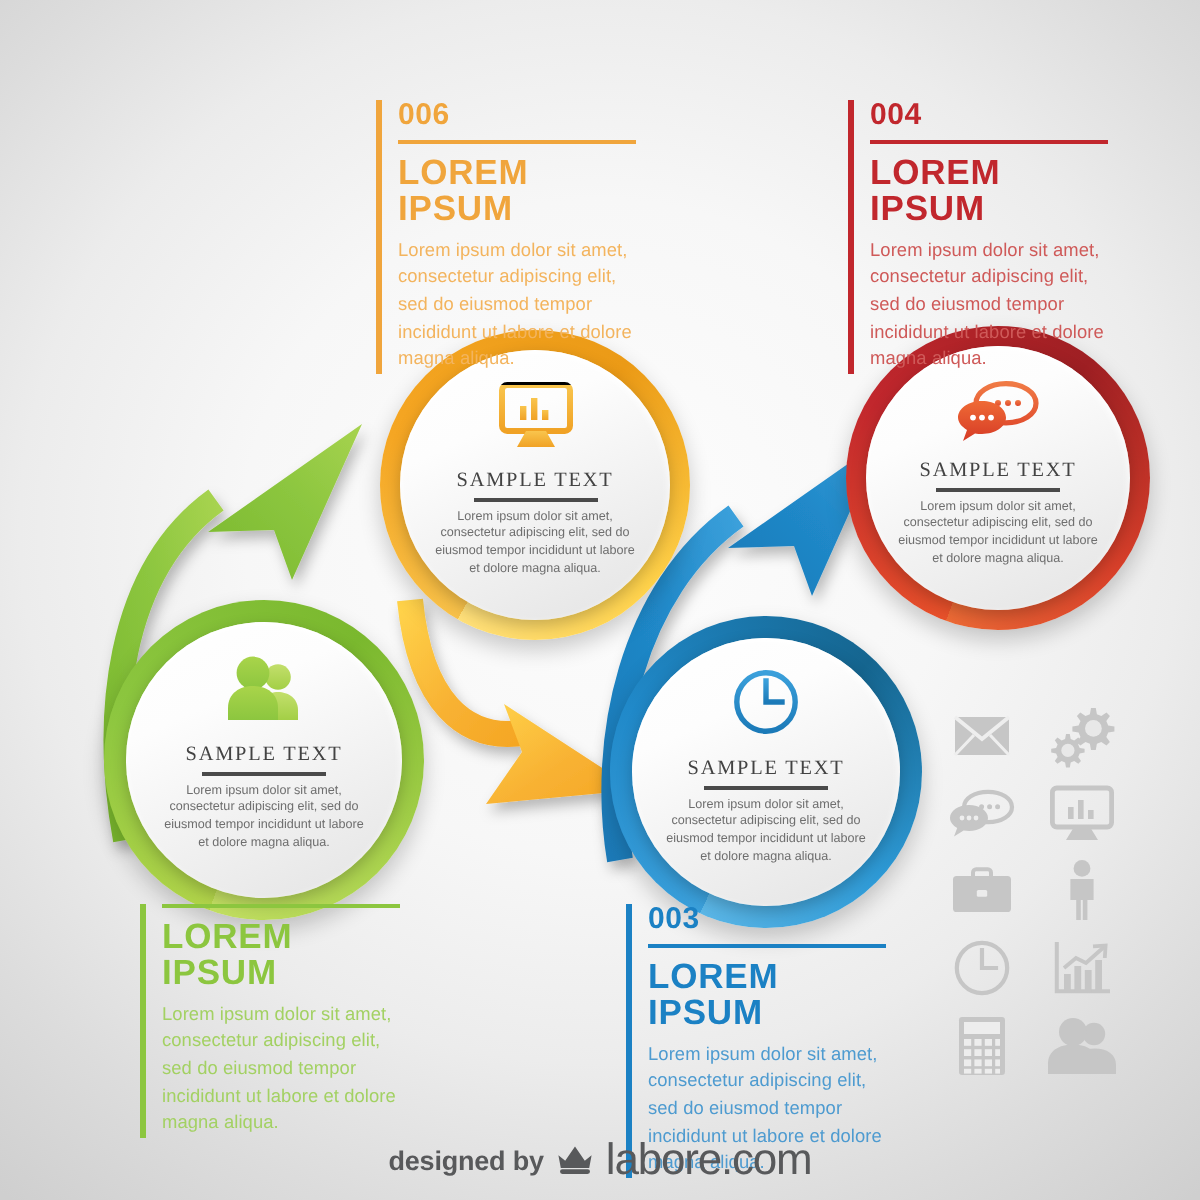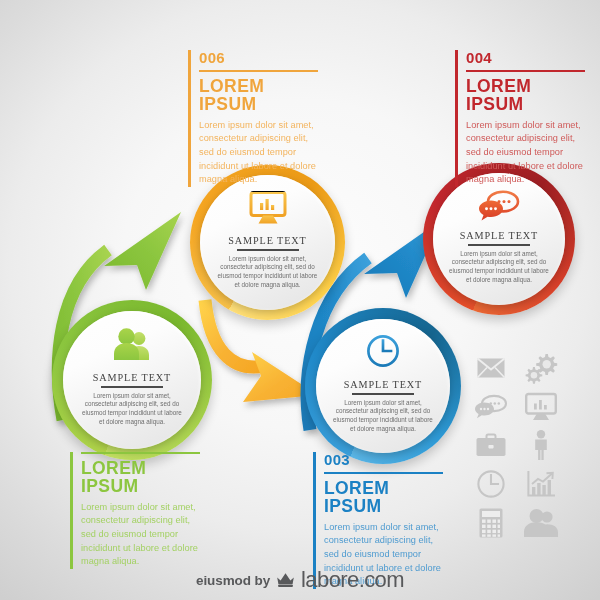--- a/index.html
+++ b/index.html
@@ -223,21 +223,21 @@
   <div class="tblock" style="left:188px;top:50px;width:130px;">
     <div class="tb-bar" style="background:#f0a53c;"></div>
     <div class="tb-inner">
       <div class="tb-num" style="color:#f0a53c;">006</div>
       <div class="tb-rule" style="background:#f0a53c;"></div>
       <div class="tb-title" style="color:#f0a53c;">LOREM IPSUM</div>
       <div class="tb-body" style="color:#f3b45e;">Lorem ipsum dolor sit amet, consectetur adipiscing elit, sed do eiusmod tempor incididunt ut labore et dolore magna aliqua.</div>
     </div>
   </div>
 
-  <div class="tblock" style="left:455px;top:50px;width:130px;">
+  <div class="tblock" style="left:424px;top:50px;width:130px;">
     <div class="tb-bar" style="background:#c1272d;"></div>
     <div class="tb-inner">
       <div class="tb-num" style="color:#c1272d;">004</div>
       <div class="tb-rule" style="background:#c1272d;"></div>
       <div class="tb-title" style="color:#c1272d;">LOREM IPSUM</div>
       <div class="tb-body" style="color:#cf5a59;">Lorem ipsum dolor sit amet, consectetur adipiscing elit, sed do eiusmod tempor incididunt ut labore et dolore magna aliqua.</div>
     </div>
   </div>
 
   <div class="tblock" style="left:70px;top:452px;width:130px;">
@@ -366,21 +366,21 @@
       <svg width="34" height="28" viewBox="0 0 34 28">
         <circle cx="23" cy="8" r="5.6" fill="#c6c6c6"></circle>
         <path d="M13 28 h21 v-4.5 c0 -5.4 -4.7 -8.2 -10.5 -8.2 s-10.5 2.8 -10.5 8.2 z" fill="#c6c6c6"></path>
         <circle cx="12.5" cy="7" r="7" fill="#c6c6c6"></circle>
         <path d="M0 28 h25 v-5.2 c0 -6.3 -5.6 -9.5 -12.5 -9.5 s-12.5 3.2 -12.5 9.5 z" fill="#c6c6c6"></path>
       </svg>
     </div>
   </div>
 
   <div id="footer" style="top:568px;height:24px;">
-    <span class="fdesigned">eiusmod by</span>
+    <span class="fdesigned">designed by</span>
     <span style="display:inline-block;">
       <svg width="19" height="16" viewBox="0 0 19 16">
         <path d="M1.2 5.6 L4.6 8.4 L9.5 1.2 L14.4 8.4 L17.8 5.6 L16.6 12 L2.4 12 Z" fill="#58595b"></path>
         <rect x="2" y="12.6" width="15" height="2.4" rx="1.2" fill="#58595b"></rect>
       </svg>
     </span>
     <span class="fbrand">labore.com</span>
   </div>
 
 </div>

